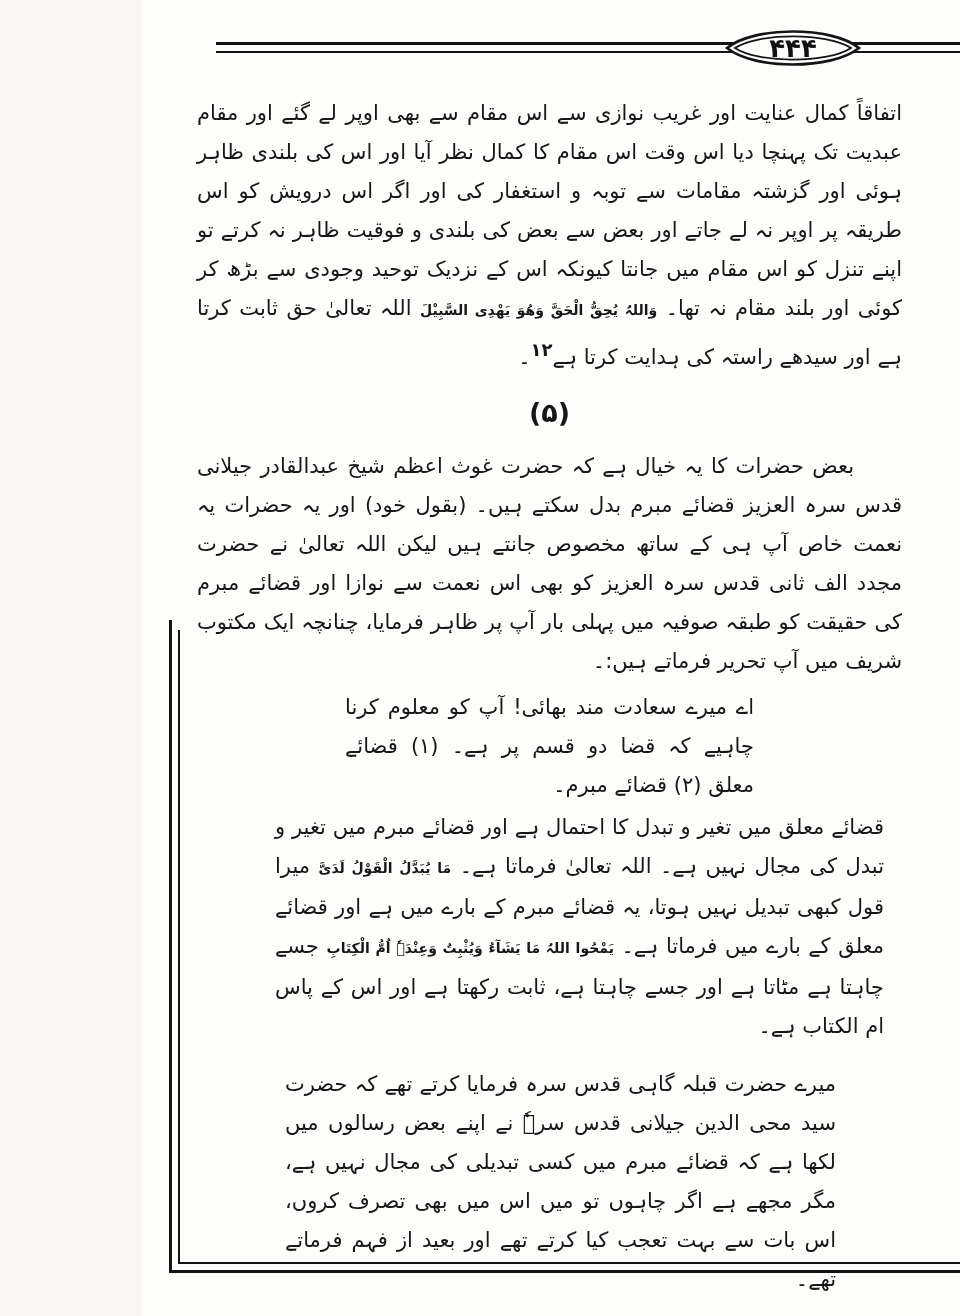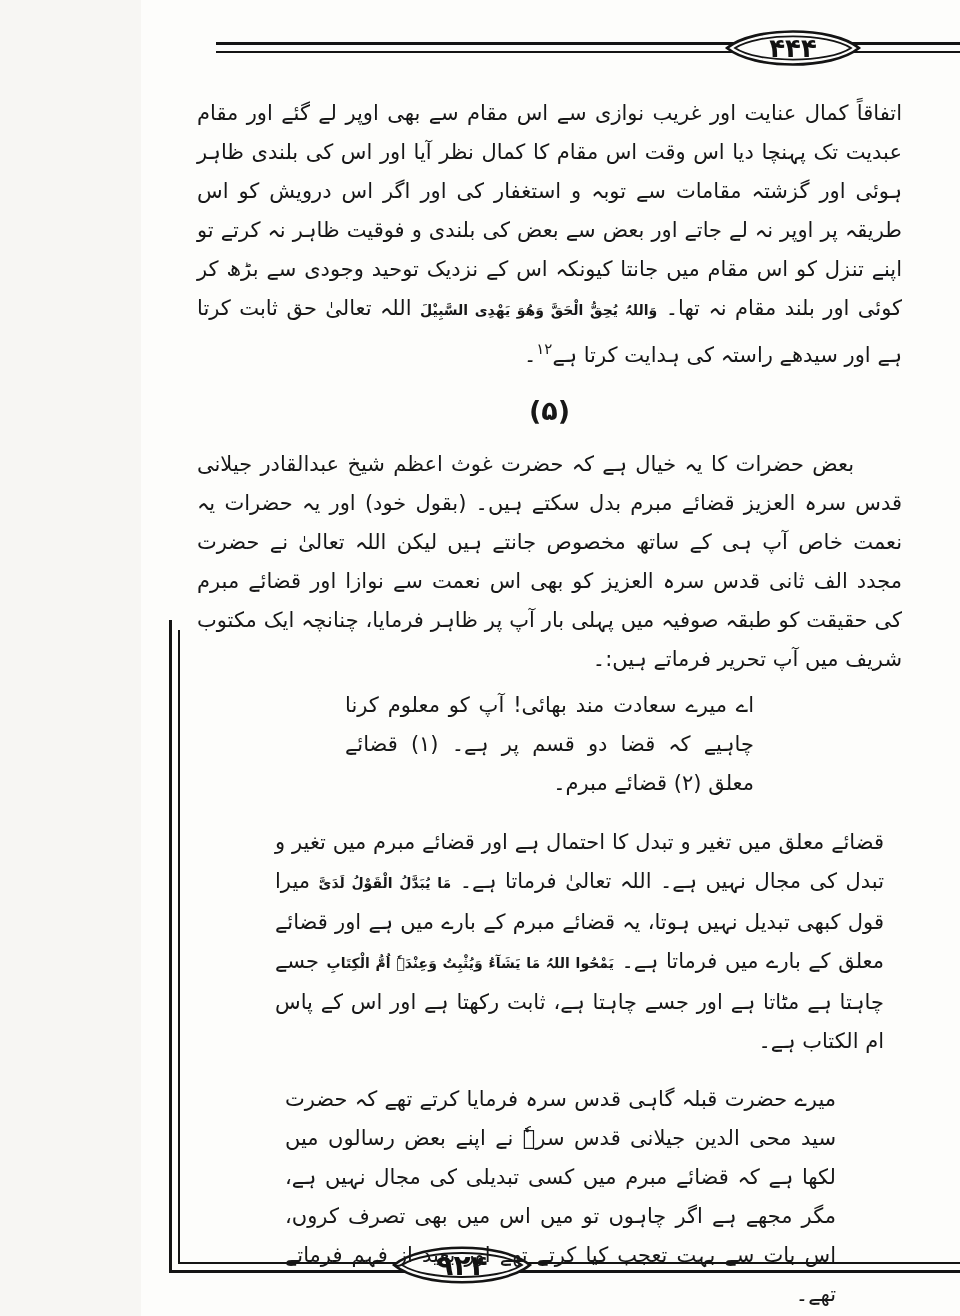--- a/index.html
+++ b/index.html
@@ -35,24 +35,24 @@
   .text-area{
     position:absolute;left:56px;right:58px;top:94px;
     direction:rtl;
     font-size:21px;line-height:39px;
     text-align:justify;
     color:#171717;
   }
   .para{margin:0 0 7px 0;}
   .p-indent{text-indent:48px;}
   .p-quote{margin:3px 148px 3px 148px;}
-  .p-mid{margin:20px 18px 3px 78px;}
+  .p-mid{margin:3px 18px 3px 78px;}
   .p-last{margin:19px 66px 3px 88px;}
   .quran{font-weight:bold;font-size:14px;letter-spacing:.5px;}
-  .ref{font-size:15px;vertical-align:super;font-weight:normal;}
+  .ref{font-size:18px;vertical-align:super;font-weight:bold;}
   .section-marker{
     text-align:center;font-size:27px;font-weight:bold;
     margin:14px 0 12px 0;line-height:44px;
   }
 </style>
 </head>
 <body>
 
 <div class="page">
 
@@ -66,27 +66,20 @@
   <div class="hline frame-bottom-inner"></div>
 
   <div class="cartouche top">
     <svg viewBox="0 0 138 50" width="138" height="50">
       <path d="M3,25 C30,3 108,3 135,25 C108,47 30,47 3,25 Z" fill="#fdfdfb" stroke="#141414" stroke-width="2.6"></path>
       <path d="M11,25 C34,9.5 104,9.5 127,25 C104,40.5 34,40.5 11,25 Z" fill="none" stroke="#141414" stroke-width="1.8"></path>
       <text x="69" y="34" text-anchor="middle" font-size="26" font-weight="bold">۴۴۴</text>
     </svg>
   </div>
 
-  <div class="cartouche bottom">
-    <svg viewBox="0 0 142 52" width="142" height="52">
-      <path d="M3,26 C31,3 111,3 139,26 C111,49 31,49 3,26 Z" fill="#fdfdfb" stroke="#141414" stroke-width="2.6"></path>
-      <path d="M11,26 C35,10 107,10 131,26 C107,42 35,42 11,26 Z" fill="none" stroke="#141414" stroke-width="1.8"></path>
-      <text x="71" y="36" text-anchor="middle" font-size="28" font-weight="bold">۹۲۴</text>
-    </svg>
-  </div>
 
   <div class="text-area" id="blocks">
       <div class="para p-top"><span>اتفاقاً کمال عنایت اور غریب نوازی سے اس مقام سے بھی اوپر لے گئے اور مقام عبدیت تک پہنچا دیا اس وقت اس مقام کا کمال نظر آیا اور اس کی بلندی ظاہر ہوئی اور گزشتہ مقامات سے توبہ و استغفار کی اور اگر اس درویش کو اس طریقہ پر اوپر نہ لے جاتے اور بعض سے بعض کی بلندی و فوقیت ظاہر نہ کرتے تو اپنے تنزل کو اس مقام میں جانتا کیونکہ اس کے نزدیک توحید وجودی سے بڑھ کر کوئی اور بلند مقام نہ تھا۔ </span><span class="quran">وَاللہُ یُحِقُّ الْحَقَّ وَهُوَ یَهْدِی السَّبِیْلَ</span><span> اللہ تعالیٰ حق ثابت کرتا ہے اور سیدھے راستہ کی ہدایت کرتا ہے</span><span class="ref">۱۲</span><span>۔</span></div>
       <div class="section-marker">(۵)</div>
       <div class="para p-indent"><span>بعض حضرات کا یہ خیال ہے کہ حضرت غوث اعظم شیخ عبدالقادر جیلانی قدس سرہ العزیز قضائے مبرم بدل سکتے ہیں۔ (بقول خود) اور یہ حضرات یہ نعمت خاص آپ ہی کے ساتھ مخصوص جانتے ہیں لیکن اللہ تعالیٰ نے حضرت مجدد الف ثانی قدس سرہ العزیز کو بھی اس نعمت سے نوازا اور قضائے مبرم کی حقیقت کو طبقہ صوفیہ میں پہلی بار آپ پر ظاہر فرمایا، چنانچہ ایک مکتوب شریف میں آپ تحریر فرماتے ہیں:۔</span></div>
       <div class="para p-quote"><span>اے میرے سعادت مند بھائی! آپ کو معلوم کرنا چاہیے کہ قضا دو قسم پر ہے۔ (۱) قضائے معلق (۲) قضائے مبرم۔</span></div>
       <div class="para p-mid"><span>قضائے معلق میں تغیر و تبدل کا احتمال ہے اور قضائے مبرم میں تغیر و تبدل کی مجال نہیں ہے۔ اللہ تعالیٰ فرماتا ہے۔ </span><span class="quran">مَا یُبَدَّلُ الْقَوْلُ لَدَیَّ</span><span> میرا قول کبھی تبدیل نہیں ہوتا، یہ قضائے مبرم کے بارے میں ہے اور قضائے معلق کے بارے میں فرماتا ہے۔ </span><span class="quran">یَمْحُوا اللہُ مَا یَشَآءُ وَیُثْبِتُ وَعِنْدَہٗ اُمُّ الْکِتَابِ</span><span> جسے چاہتا ہے مٹاتا ہے اور جسے چاہتا ہے، ثابت رکھتا ہے اور اس کے پاس ام الکتاب ہے۔</span></div>
       <div class="para p-last"><span>میرے حضرت قبلہ گاہی قدس سرہ فرمایا کرتے تھے کہ حضرت سید محی الدین جیلانی قدس سرہٗ نے اپنے بعض رسالوں میں لکھا ہے کہ قضائے مبرم میں کسی تبدیلی کی مجال نہیں ہے، مگر مجھے ہے اگر چاہوں تو میں اس میں بھی تصرف کروں، اس بات سے بہت تعجب کیا کرتے تھے اور بعید از فہم فرماتے تھے۔</span></div>
     </div>
 

